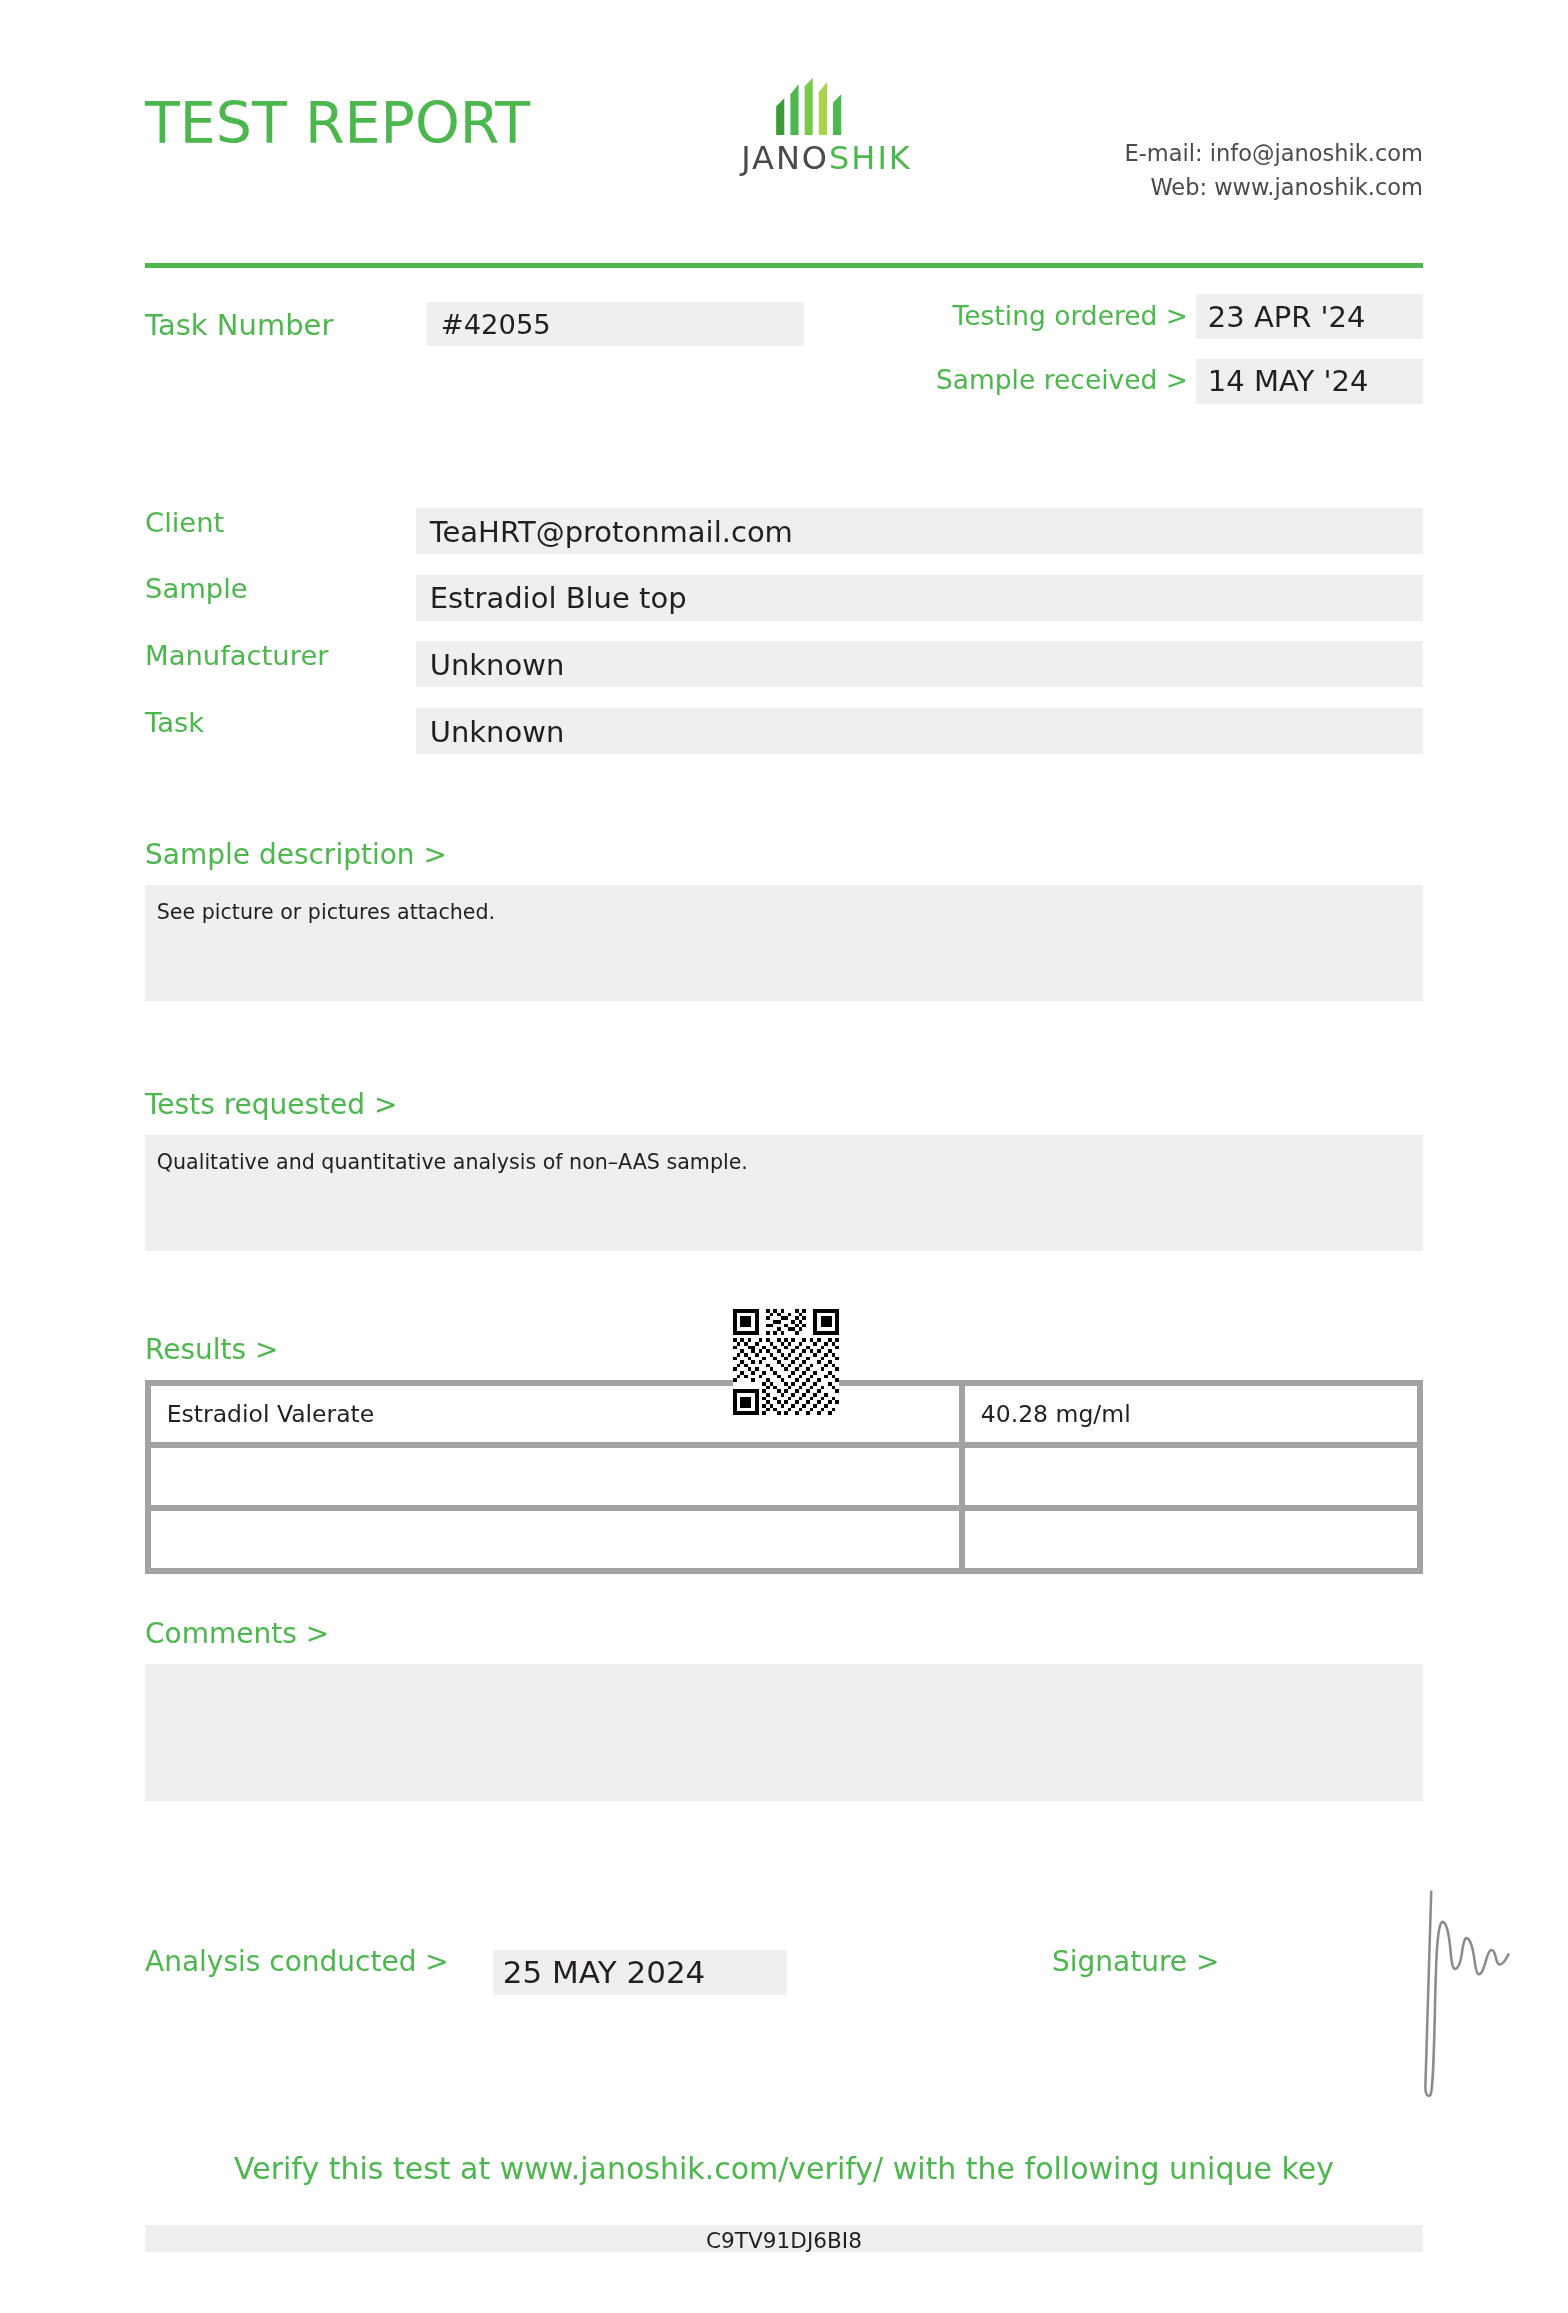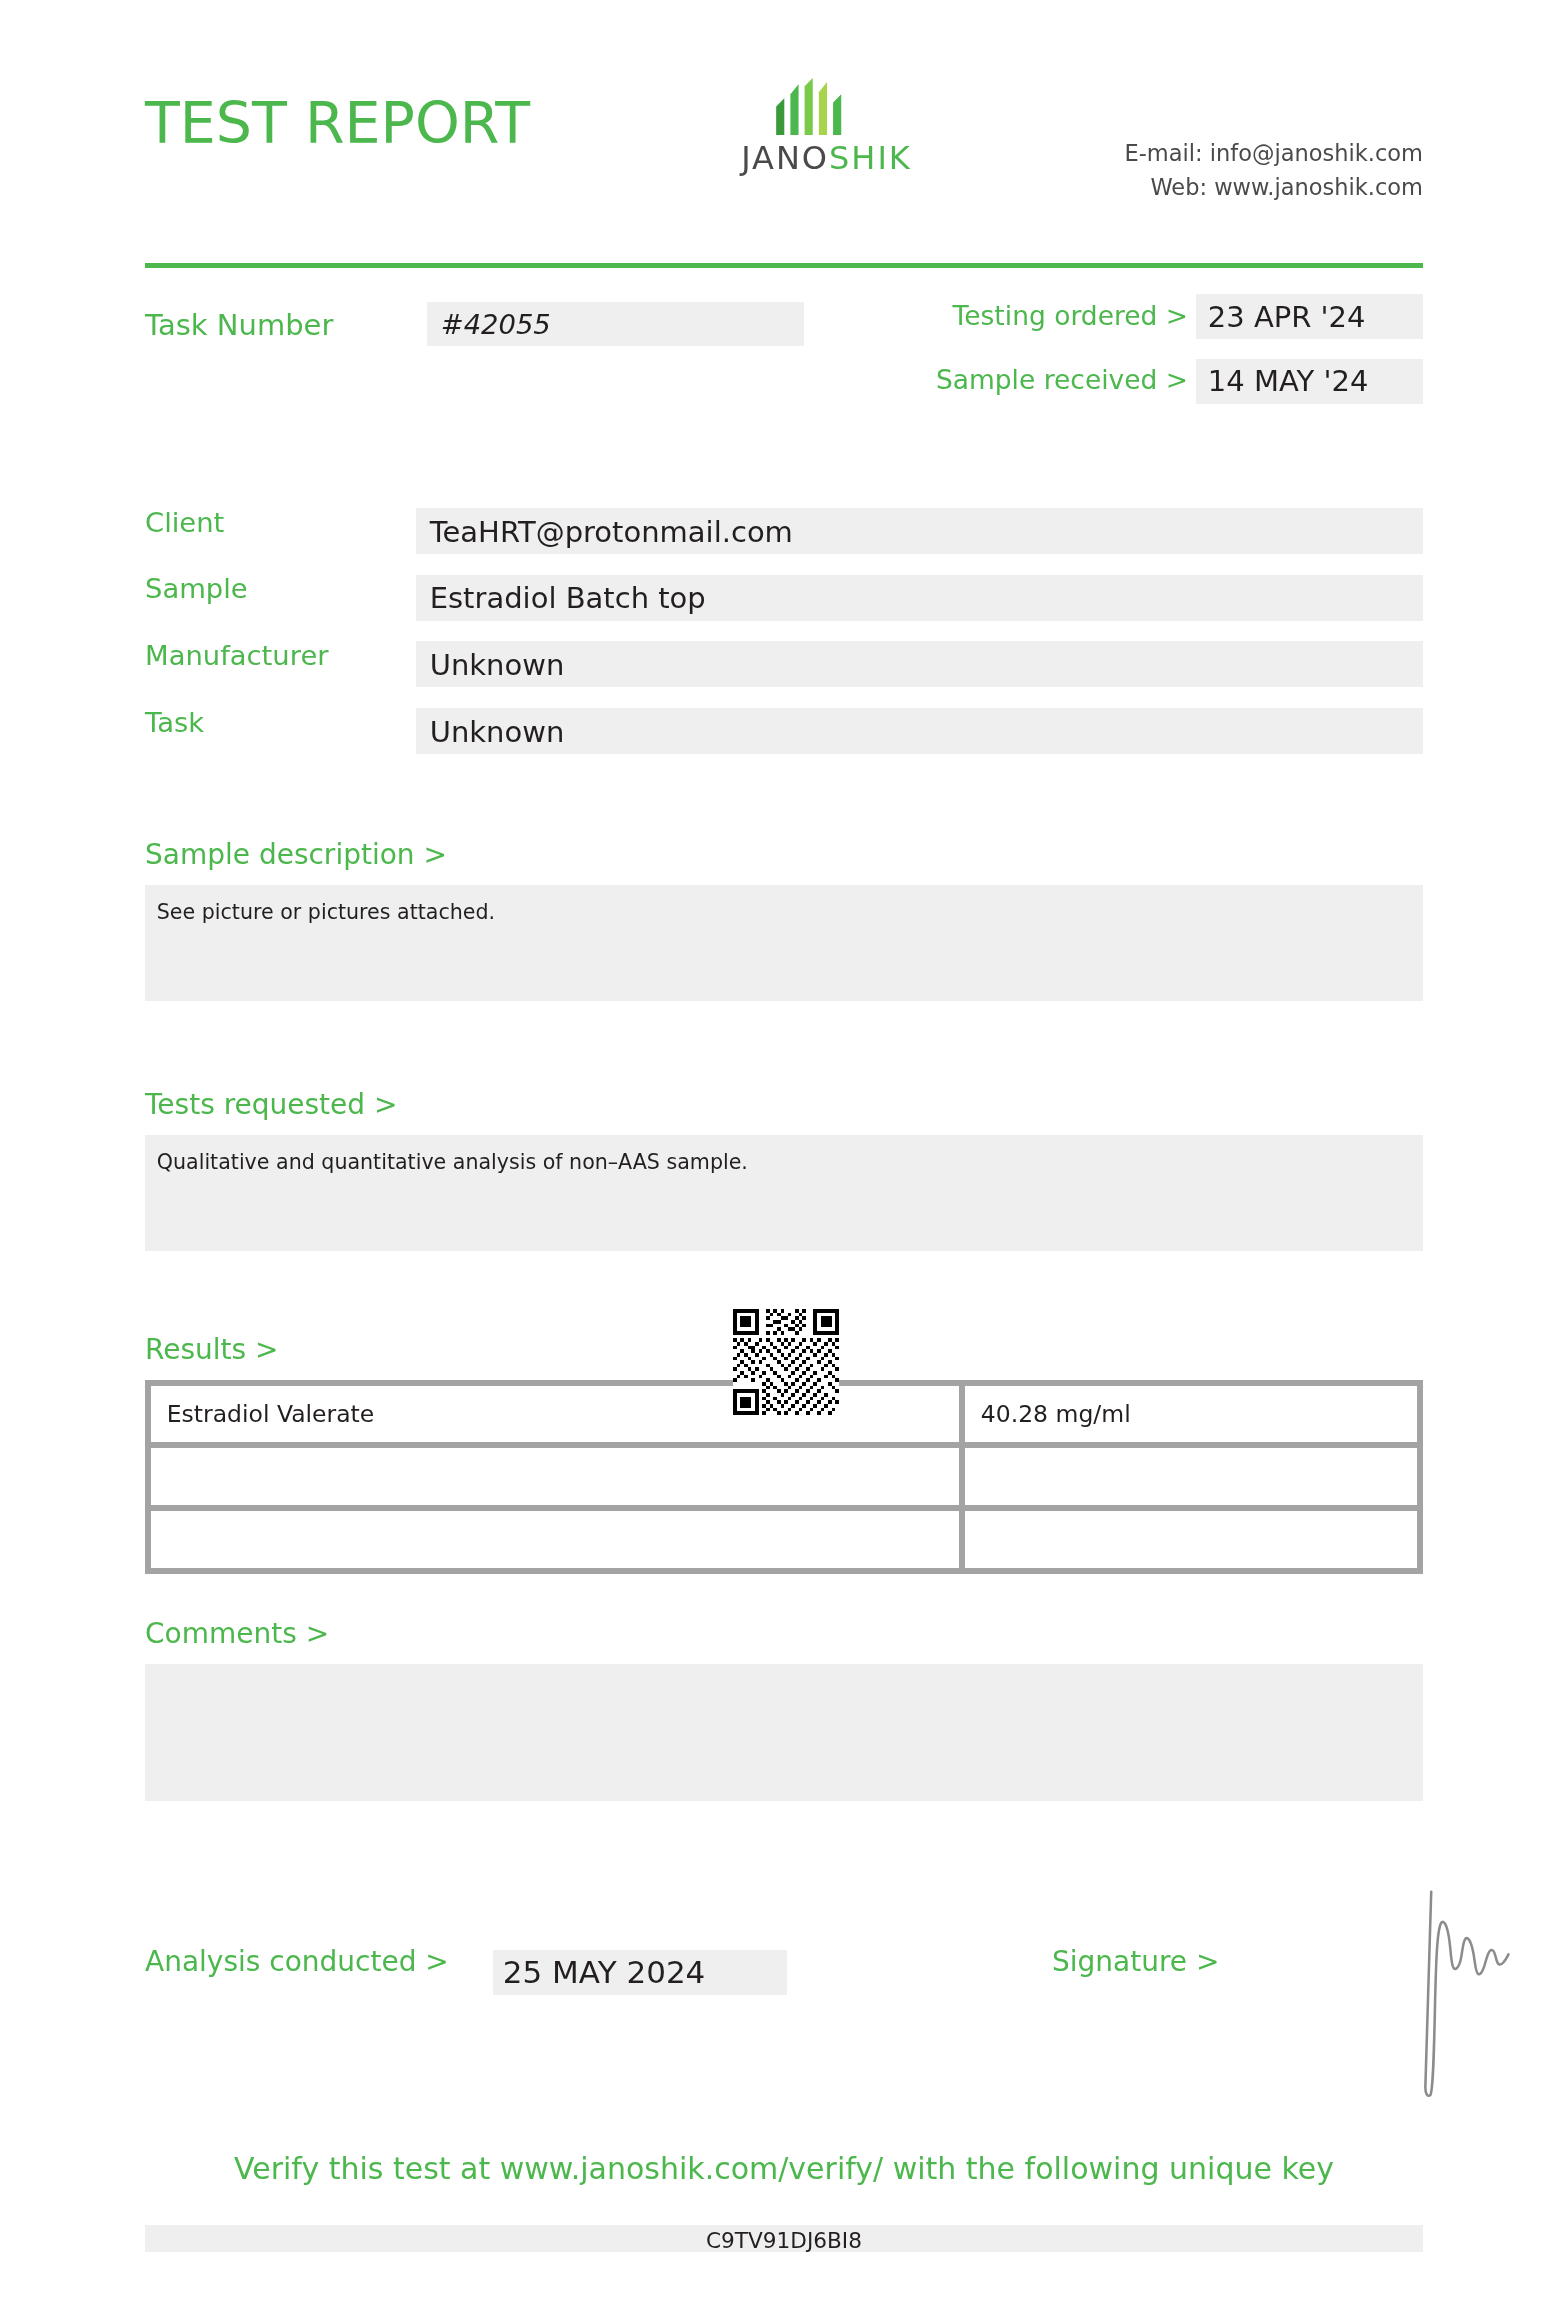--- a/index.html
+++ b/index.html
@@ -105,21 +105,20 @@
     position: absolute;
     left: 282px;
     top: 7.8px;
     width: 377px;
     height: 44px;
     background: #efefef;
     font-size: 27.4px;
     color: #231f20;
     padding: 6.9px 0 0 13.7px;
     box-sizing: border-box;
-    font-style: italic;
   }
   .dates {
     position: absolute;
     right: 0;
     top: 0;
     width: 549px;
   }
   .date-line {
     position: relative;
     height: 47px;
@@ -332,21 +331,21 @@
       </div>
     </div>
 
     <div class="info">
       <div class="info-row">
         <div class="info-label">Client</div>
         <div class="info-value">TeaHRT@protonmail.com</div>
       </div>
       <div class="info-row">
         <div class="info-label">Sample</div>
-        <div class="info-value">Estradiol Batch top</div>
+        <div class="info-value">Estradiol Blue top</div>
       </div>
       <div class="info-row">
         <div class="info-label">Manufacturer</div>
         <div class="info-value">Unknown</div>
       </div>
       <div class="info-row">
         <div class="info-label">Task</div>
         <div class="info-value">Unknown</div>
       </div>
     </div>

